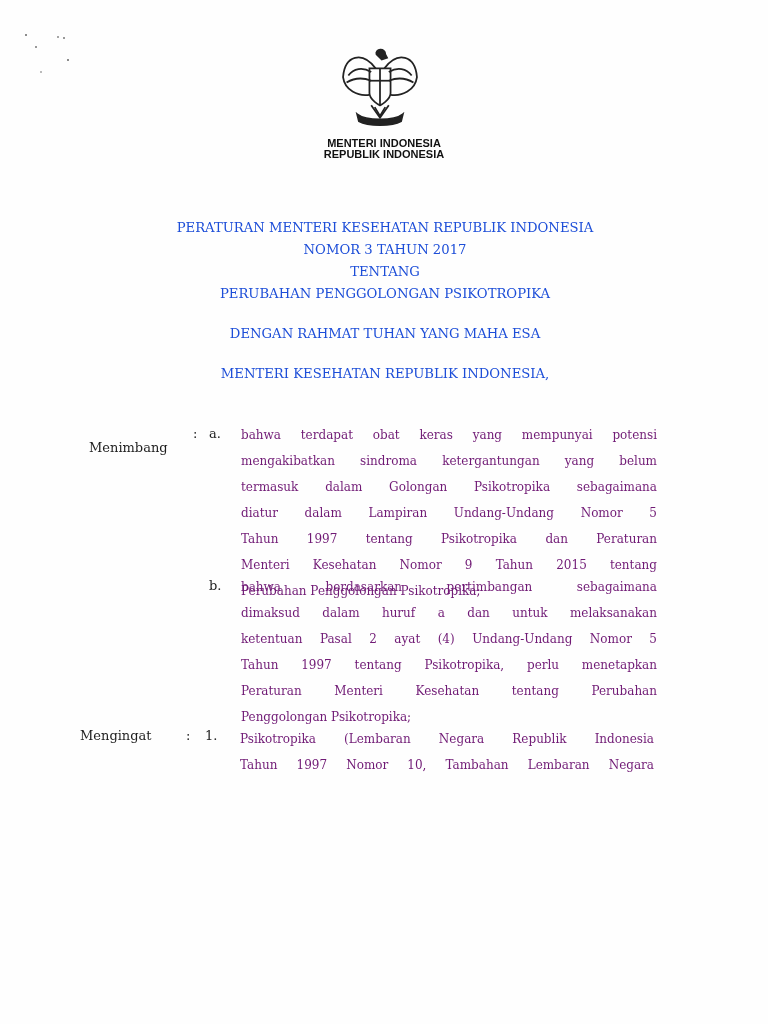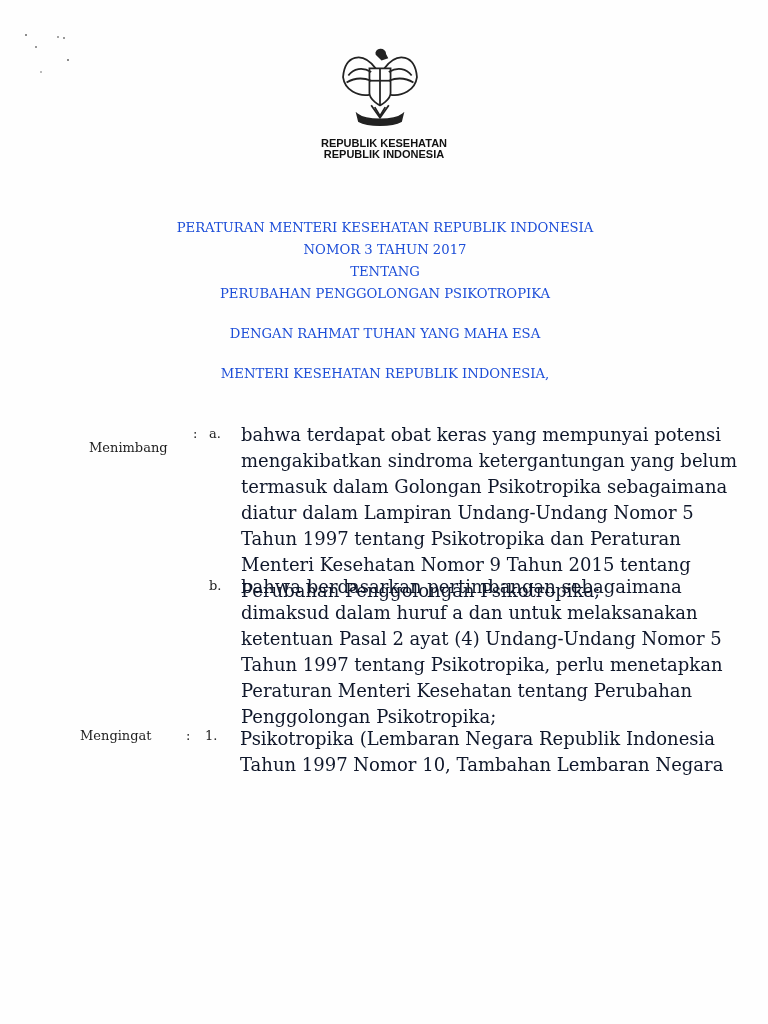--- a/index.html
+++ b/index.html
@@ -21,21 +21,21 @@
     }
     .t1 { top: 220px; } .t2 { top: 242px; } .t3 { top: 264px; } .t4 { top: 286px; }
     .t5 { top: 326px; } .t6 { top: 366px; }
     .row-label {
       position: absolute; font-family: "DejaVu Serif", serif; font-size: 13px; color: #1e1e1e;
     }
     .colon { position: absolute; font-family: "DejaVu Serif", serif; font-size: 13px; }
     .marker { position: absolute; font-family: "DejaVu Serif", serif; font-size: 13px; }
     .para {
       position: absolute; left: 241px; width: 416px;
-      font-family: "DejaVu Serif", serif; font-size: 18px; line-height: 26px; color: #0f172a;
+      font-family: "DejaVu Serif", serif; font-size: 12px; line-height: 26px; color: #701a75;
       text-align: justify; text-align-last: left;
     }
     .para span.line { display: block; text-align: justify; text-align-last: justify; white-space: nowrap; }
     .para span.line.last { text-align-last: left; }
     .specks { position: absolute; left: 0; top: 20px; width: 100px; height: 60px; }
   </style>
 </head>
 <body>
 
 <div class="page">
@@ -66,21 +66,21 @@
       <line x1="50" y1="30" x2="50" y2="72"></line>
 
       <path d="M40 72 L50 86 L60 72"></path>
       <path d="M44 74 L50 84 L56 74"></path>
 
       <path d="M24 82 C34 90, 66 90, 76 82 L74 90 C64 96, 36 96, 26 90 Z" fill="#222"></path>
     </g>
   </svg>
 
   <div class="header-org">
-    <div>REPUBLIK KESEHATAN</div>
+    <div>MENTERI INDONESIA</div>
     <div>REPUBLIK INDONESIA</div>
   </div>
 
   <div class="title-block t1">PERATURAN MENTERI KESEHATAN REPUBLIK INDONESIA</div>
   <div class="title-block t2">NOMOR 3 TAHUN 2017</div>
   <div class="title-block t3">TENTANG</div>
   <div class="title-block t4">PERUBAHAN PENGGOLONGAN PSIKOTROPIKA</div>
   <div class="title-block t5">DENGAN RAHMAT TUHAN YANG MAHA ESA</div>
   <div class="title-block t6">MENTERI KESEHATAN REPUBLIK INDONESIA,</div>
 

